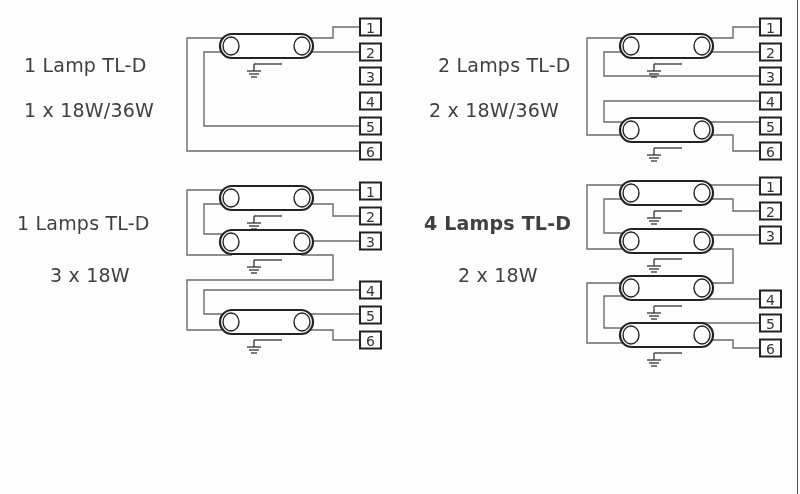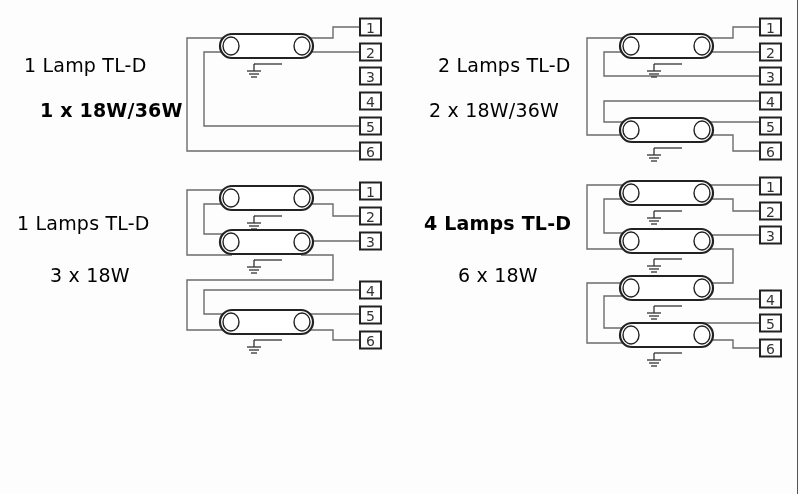--- a/index.html
+++ b/index.html
@@ -1,36 +1,36 @@
 <!DOCTYPE html>
 <html><head>
 <meta charset="utf-8">
 <style>
   html, body { margin: 0; padding: 0; }
   body { width: 800px; height: 494px; background: #fdfdfd; overflow: hidden; position: relative; font-family: "DejaVu Sans", sans-serif; }
   #stage { position: absolute; left: 0; top: 0; width: 800px; height: 494px; }
   .edge-line { position: absolute; right: 2px; top: 0; width: 1px; height: 494px; background: #555; }
-  .lbl { position: absolute; font-family: "DejaVu Sans", sans-serif; font-size: 19px; color: #000000; white-space: nowrap; letter-spacing: 0.2px; }
+  .lbl { position: absolute; font-family: "DejaVu Sans", sans-serif; font-size: 19px; color: #404040; white-space: nowrap; letter-spacing: 0.2px; }
   svg text { font-family: "DejaVu Sans", sans-serif; }
 </style>
 </head>
 <body>
 
 <div id="stage">
   <div class="lbl" style="left:24px;top:54px;">1 Lamp TL-D</div>
-  <div class="lbl" style="left:40px;top:99px;font-weight:bold;">1 x 18W/36W</div>
+  <div class="lbl" style="left:24px;top:99px;">1 x 18W/36W</div>
 
   <div class="lbl" style="left:424px;top:54px;margin-left:14px;">2 Lamps TL-D</div>
   <div class="lbl" style="left:429px;top:99px;">2 x 18W/36W</div>
 
   <div class="lbl" style="left:17px;top:212px;">1 Lamps TL-D</div>
   <div class="lbl" style="left:50px;top:264px;">3 x 18W</div>
 
   <div class="lbl" style="left:424px;top:212px;font-weight:bold;">4 Lamps TL-D</div>
-  <div class="lbl" style="left:458px;top:264px;">6 x 18W</div>
+  <div class="lbl" style="left:458px;top:264px;">2 x 18W</div>
 
   <svg id="wires" width="800" height="494" style="position:absolute;left:0;top:0;">
       <polyline points="232,38 187,38 187,151 360,151" fill="none" stroke="#6b6b6b" stroke-width="1.4"></polyline>
       <polyline points="232,52 204,52 204,126 360,126" fill="none" stroke="#6b6b6b" stroke-width="1.4"></polyline>
       <polyline points="301,38 333,38 333,27 360,27" fill="none" stroke="#6b6b6b" stroke-width="1.4"></polyline>
       <polyline points="301,52 360,52" fill="none" stroke="#6b6b6b" stroke-width="1.4"></polyline>
       <g>
         <rect x="220" y="34" width="93" height="24" rx="12" ry="12" fill="#fff" stroke="#222222" stroke-width="2.2"></rect>
         <ellipse cx="231" cy="46" rx="8" ry="9" fill="#fff" stroke="#222222" stroke-width="1.4"></ellipse>
         <ellipse cx="302" cy="46" rx="8" ry="9" fill="#fff" stroke="#222222" stroke-width="1.4"></ellipse>

